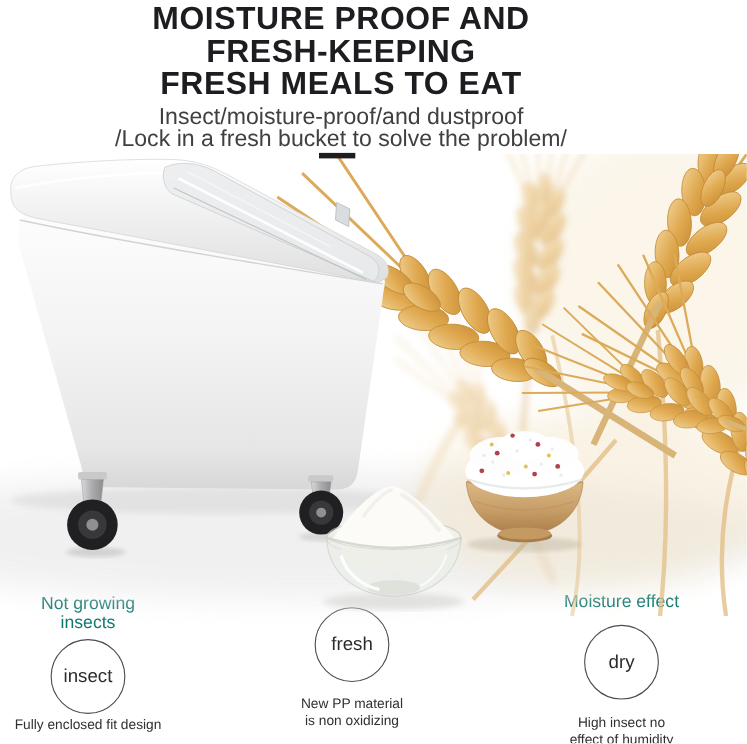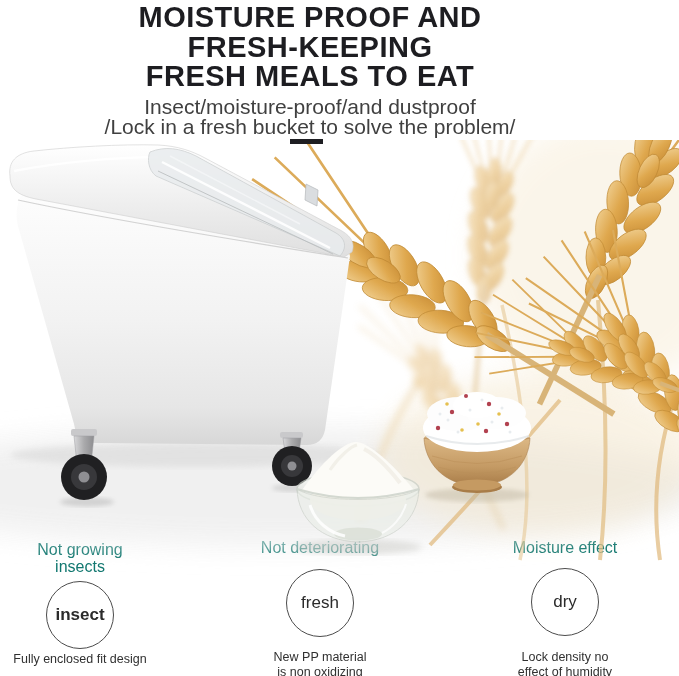--- a/index.html
+++ b/index.html
@@ -19,21 +19,21 @@
   .feature{position:absolute;text-align:center;}
   .f1{left:0px;top:541px;width:160px;}
   .f2{left:230px;top:539px;width:180px;}
   .f3{left:475px;top:539px;width:180px;}
   .f-title{font-size:16px;line-height:17px;color:#0f766e;}
   .f-circle{
     width:66px;height:66px;border:1px solid #4c4c4c;border-radius:50%;
     margin:0 auto;display:flex;align-items:center;justify-content:center;
     font-size:17px;color:#2b2b2b;background:#ffffff;
   }
-  .f1 .f-circle{margin-top:6px;font-weight:bold;}
+  .f1 .f-circle{margin-top:6px;}
   .f2 .f-circle{margin-top:13px;justify-content:center;}
   .f3 .f-circle{margin-top:12px;align-items:center;}
   .f-caption{font-size:12.5px;line-height:15px;color:#303030;}
   .f1 .f-caption{margin-top:3px;}
   .f2 .f-caption{margin-top:13px;}
   .f3 .f-caption{margin-top:14px;}
 </style>
 </head>
 <body>
 
@@ -227,38 +227,35 @@
     </div>
     <div class="f-circle">
       <span>insect</span>
     </div>
     <div class="f-caption">
       <div>Fully enclosed fit design</div>
     </div>
   </div>
 
   <div class="feature f2">
-    <div class="f-title">
-      <div>Not deteriorating</div>
-    </div>
     <div class="f-circle">
       <span>fresh</span>
     </div>
     <div class="f-caption">
       <div>New PP material</div>
       <div>is non oxidizing</div>
     </div>
   </div>
 
   <div class="feature f3">
     <div class="f-title">
       <div>Moisture effect</div>
     </div>
     <div class="f-circle">
       <span>dry</span>
     </div>
     <div class="f-caption">
-      <div>Lock density no</div>
+      <div>High insect no</div>
       <div>effect of humidity</div>
     </div>
   </div>
 
 </div>
 
 </body></html>

